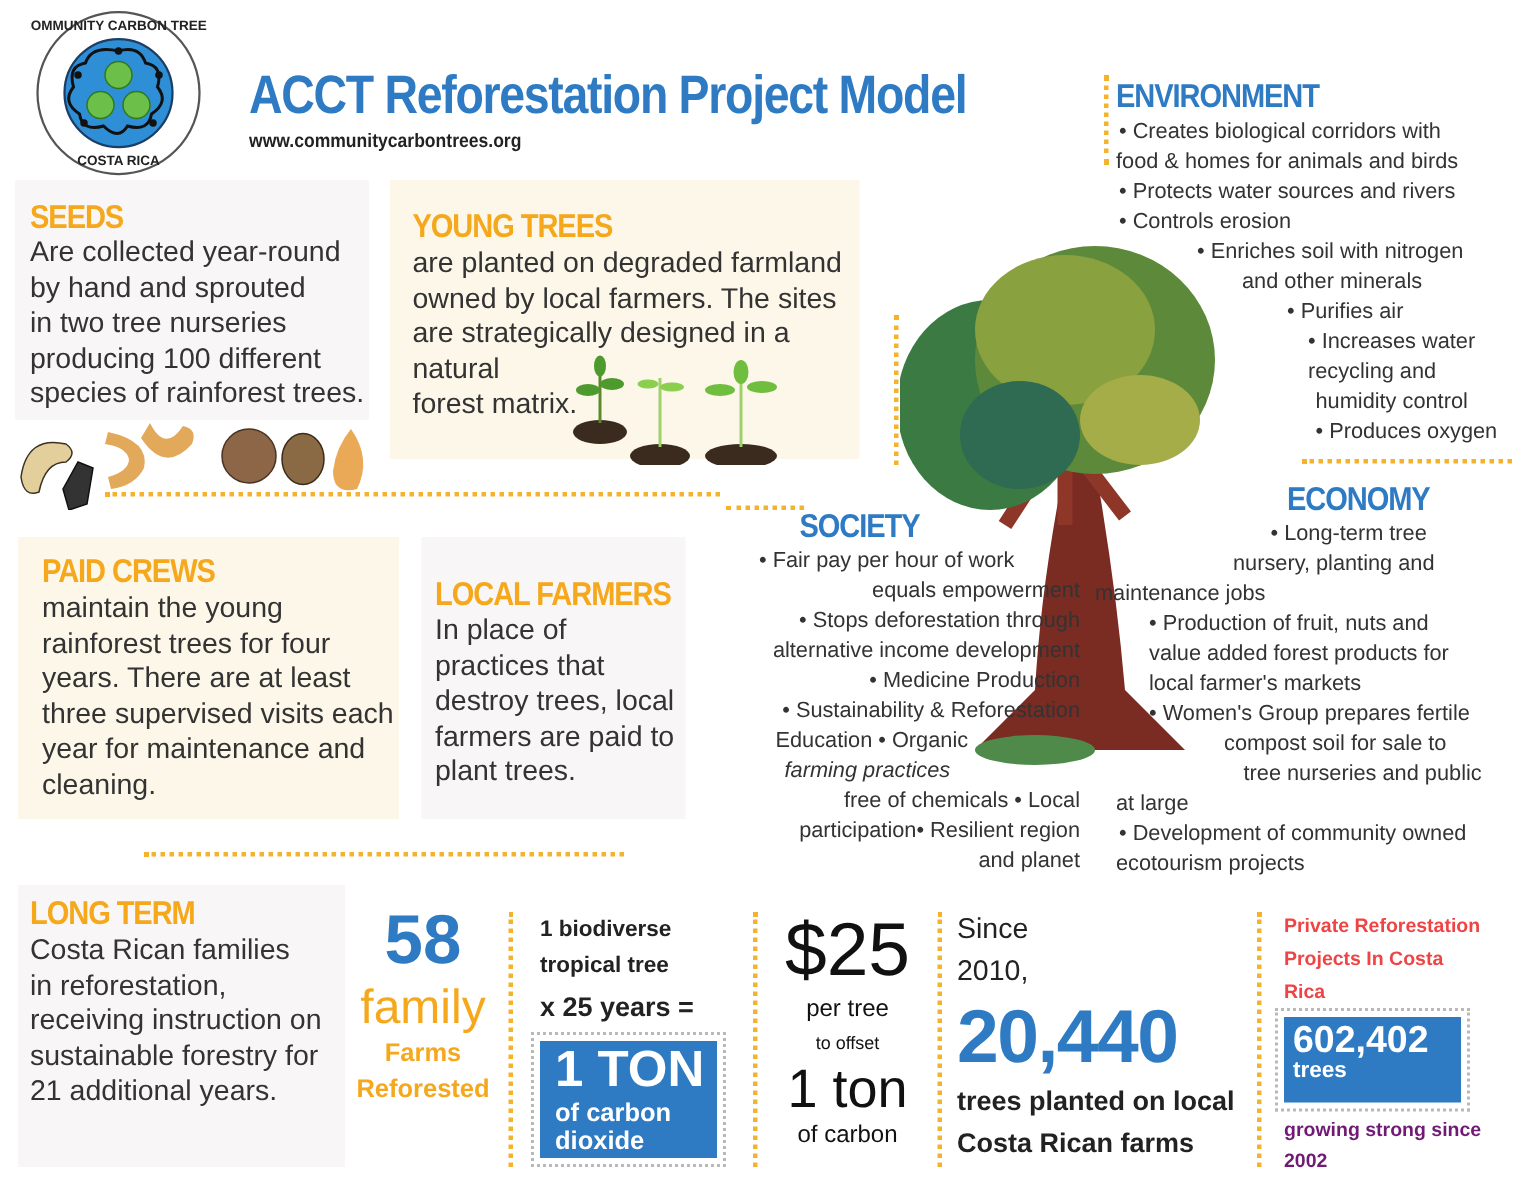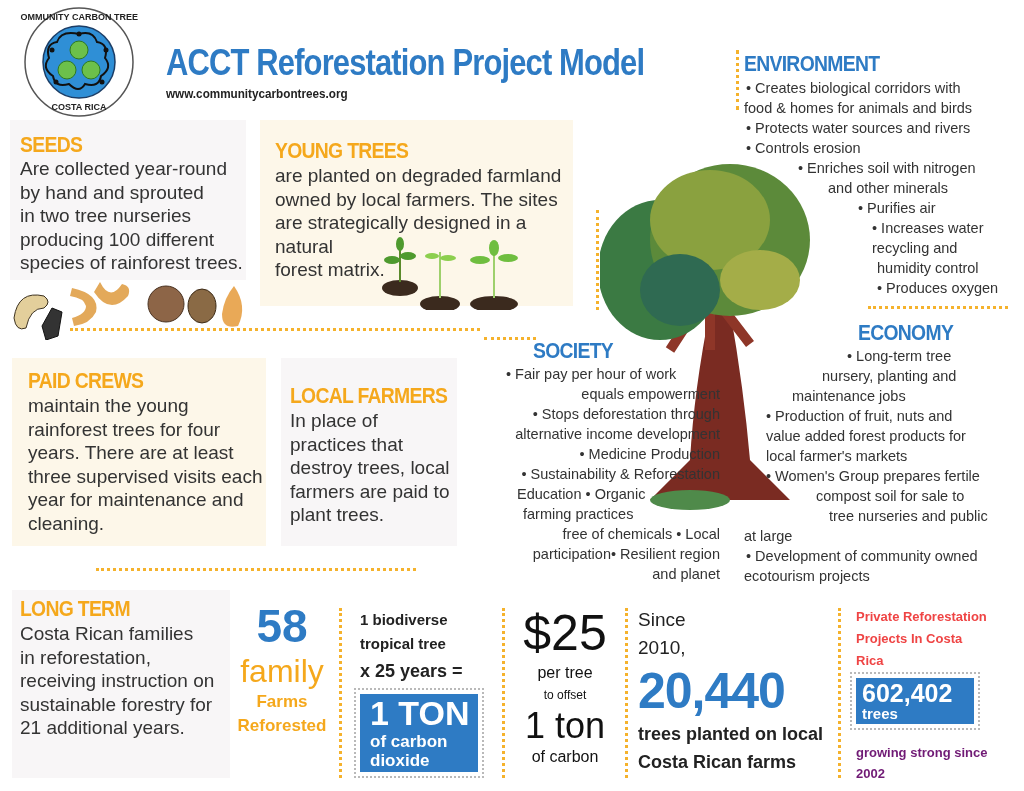--- a/index.html
+++ b/index.html
@@ -149,30 +149,30 @@
 
 <div class="abs head blue" style="left:533px;top:338px;">SOCIETY</div>
 <div class="abs" style="left:480px;top:364px;width:240px;text-align:right;">
   <div class="list-line" style="text-align:left;padding-left:26px;">• Fair pay per hour of work</div>
   <div class="list-line">equals empowerment</div>
   <div class="list-line">• Stops deforestation through</div>
   <div class="list-line">alternative income development</div>
   <div class="list-line">• Medicine Production</div>
   <div class="list-line">• Sustainability  &amp; Reforestation</div>
   <div class="list-line" style="text-align:left;padding-left:37px;">Education • Organic</div>
-  <div class="list-line" style="text-align:left;padding-left:43px;">farming practices</div>
+  <div class="list-line" style="text-align:left;padding-left:43px;font-style:italic;">farming practices</div>
   <div class="list-line">free of chemicals  • Local</div>
   <div class="list-line">participation• Resilient region</div>
   <div class="list-line">and planet</div>
 </div>
 
 <div class="abs head blue" style="left:858px;top:320px;">ECONOMY</div>
 <div class="abs list-line" style="left:847px;top:346px;">• Long-term tree</div>
 <div class="abs list-line" style="left:822px;top:366px;">nursery, planting and</div>
-<div class="abs list-line" style="left:792px;top:386px;">maintenance jobs</div>
+<div class="abs list-line" style="left:730px;top:386px;">maintenance jobs</div>
 <div class="abs list-line" style="left:766px;top:406px;">• Production of fruit, nuts and</div>
 <div class="abs list-line" style="left:766px;top:426px;">value added forest products for</div>
 <div class="abs list-line" style="left:766px;top:446px;">local farmer's markets</div>
 <div class="abs list-line" style="left:766px;top:466px;">• Women's Group prepares fertile</div>
 <div class="abs list-line" style="left:816px;top:486px;">compost soil for sale to</div>
 <div class="abs list-line" style="left:829px;top:506px;">tree nurseries and public</div>
 <div class="abs list-line" style="left:744px;top:526px;">at large</div>
 <div class="abs list-line" style="left:746px;top:546px;">• Development of community owned</div>
 <div class="abs list-line" style="left:744px;top:566px;">ecotourism projects</div>
 
@@ -225,21 +225,21 @@
   <div style="font-size:18px;font-weight:bold;line-height:28px;">Costa Rican farms</div>
 </div>
 <div class="abs dots-v" style="left:838px;top:608px;height:170px;"></div>
 
 <div class="abs" style="left:856px;top:606px;width:160px;color:#ef4444;">
   <div style="font-size:13px;font-weight:bold;line-height:22px;white-space:nowrap;">Private Reforestation</div>
   <div style="font-size:13px;font-weight:bold;line-height:22px;">Projects In Costa</div>
   <div style="font-size:13px;font-weight:bold;line-height:22px;">Rica</div>
 </div>
 <div class="abs boxed" style="left:850px;top:672px;">
-  <div class="bluebox" style="width:118px;height:46px;padding:2px 0 16px 6px;box-sizing:border-box;">
+  <div class="bluebox" style="width:118px;height:57px;padding:2px 0 16px 6px;box-sizing:border-box;">
     <div style="font-size:25px;font-weight:bold;line-height:26px;">602,402</div>
     <div style="font-size:15px;font-weight:bold;line-height:16px;">trees</div>
   </div>
 </div>
 <div class="abs" style="left:856px;top:742px;color:#701a75;">
   <div style="font-size:13px;font-weight:bold;line-height:21px;white-space:nowrap;">growing strong since</div>
   <div style="font-size:13px;font-weight:bold;line-height:21px;">2002</div>
 </div>
 
 </body></html>

